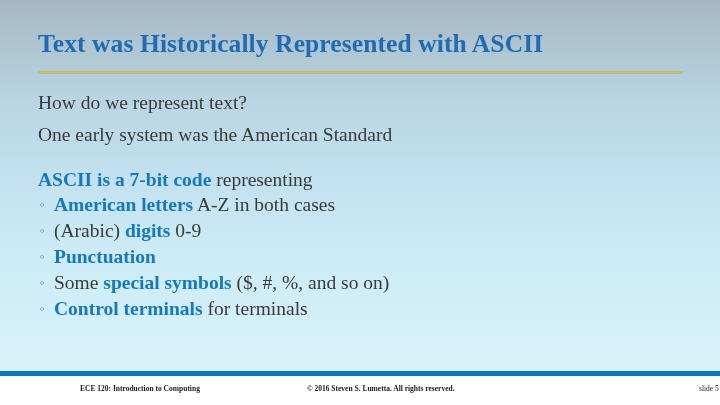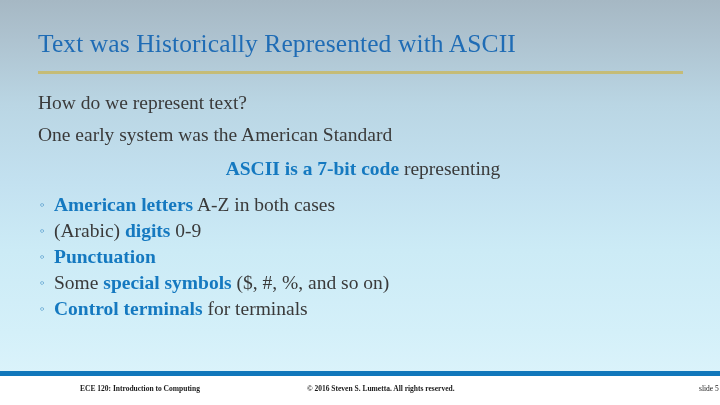--- a/index.html
+++ b/index.html
@@ -28,21 +28,21 @@
 
   
   .title-block {
     position: absolute;
     left: 38px;
     top: 30px;
     width: 646px;
   }
   .slide-title {
     font-size: 25.5px;
-    font-weight: 400;
+    font-weight: 700;
     color: #1f6cb5;
     letter-spacing: 0.1px;
     line-height: 1.1;
     white-space: nowrap;
   }
   .title-rule {
     position: absolute;
     left: 38px;
     top: 71px;
     width: 645px;
@@ -57,29 +57,28 @@
     top: 92px;
     width: 650px;
     color: #3a3a3a;
   }
   .para {
     font-size: 19.5px;
     line-height: 1.12;
     margin-bottom: 10px;
   }
   .para.tight {
-    margin-bottom: 12px;
+    margin-bottom: 23px;
   }
   .para .ln { display: block; }
 
   .lead {
     font-size: 19.5px;
     line-height: 1.14;
-    margin-bottom: 12px;
-    text-align: center;
+    margin-bottom: 1px;
   }
 
   .bullets {
     list-style: none;
     margin: 0;
     padding: 0;
   }
   .bullets li {
     position: relative;
     padding-left: 16px;

